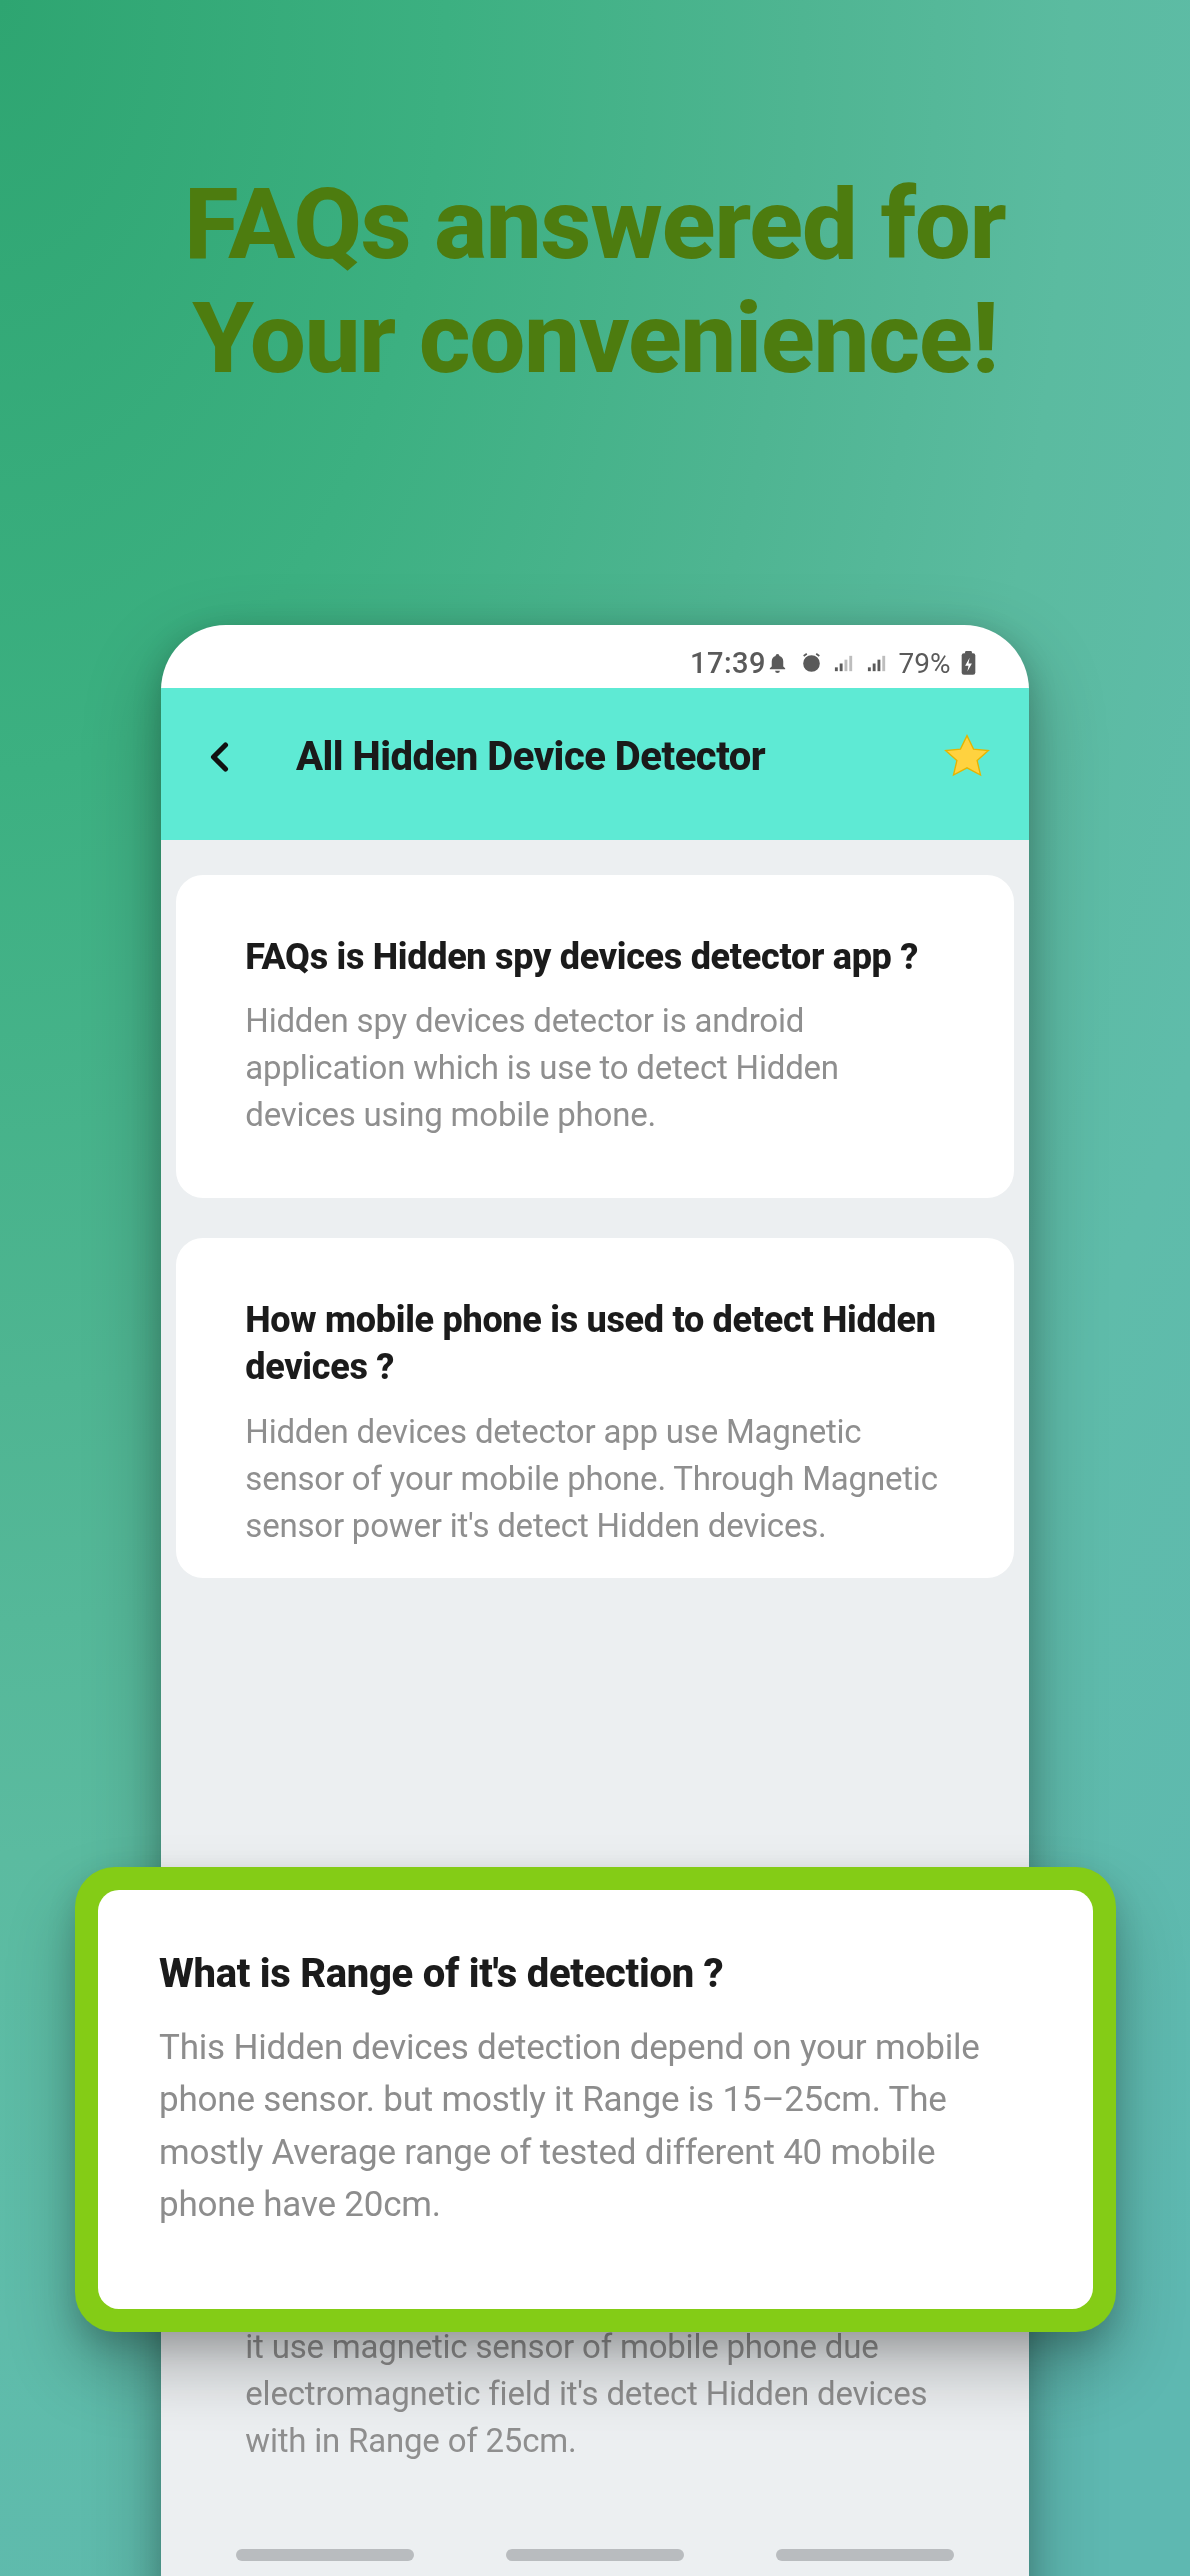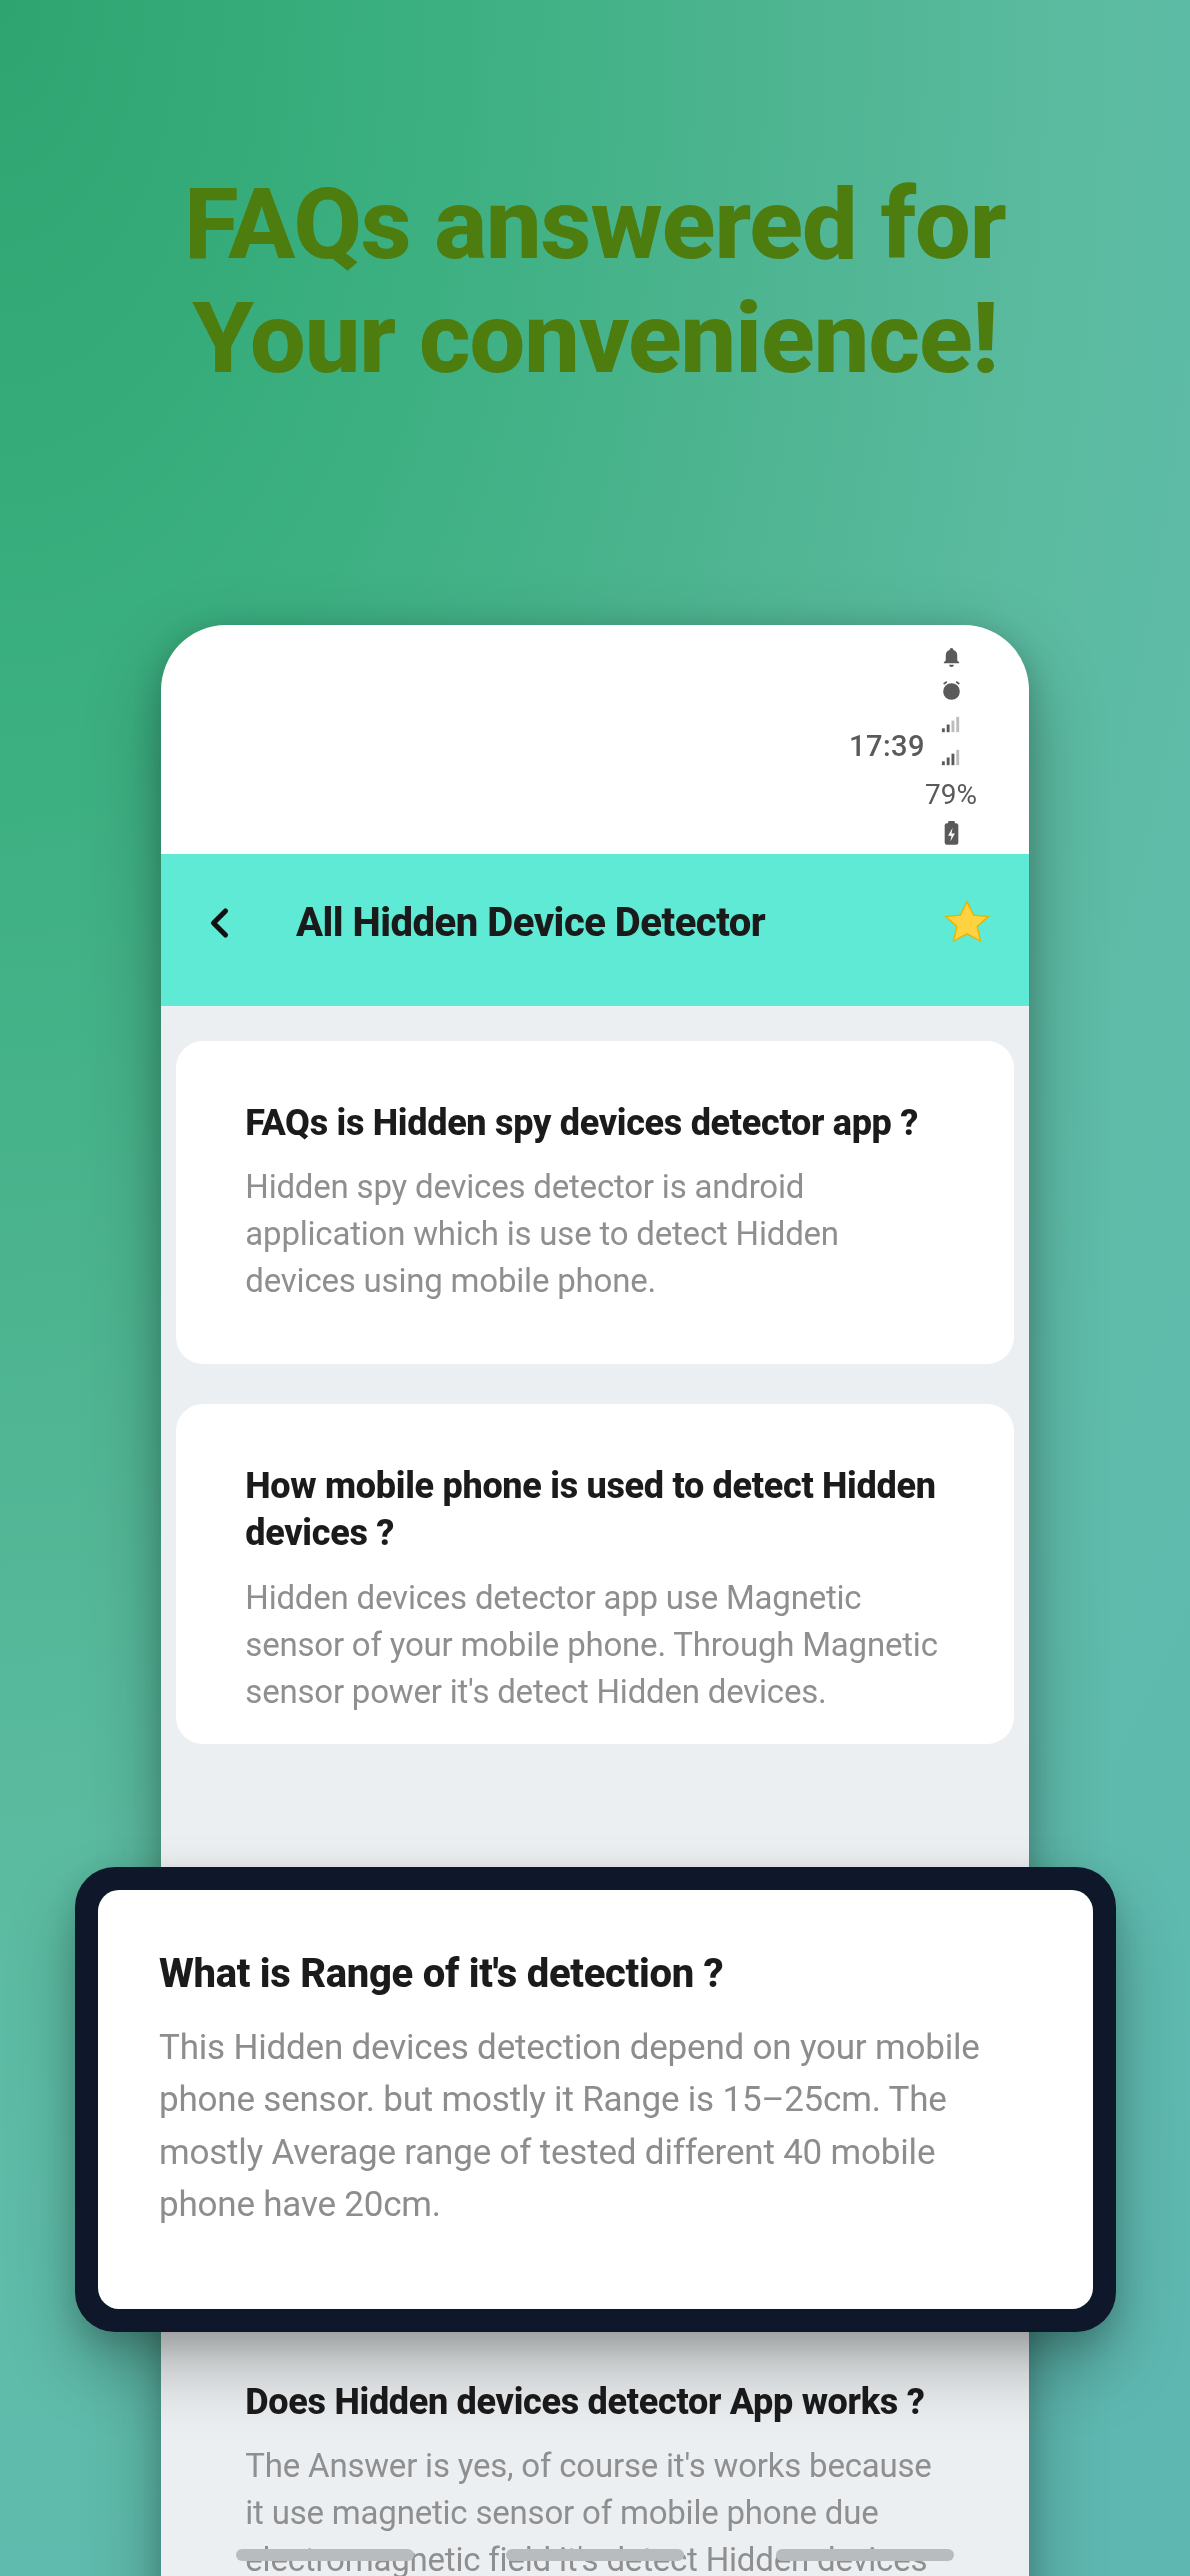--- a/index.html
+++ b/index.html
@@ -41,21 +41,20 @@
     padding: 21px 52px 7.7px 52px;
     color: #5a5a5a;
     font-size: 29px;
   }
   .statusbar .left { font-weight: 500; letter-spacing: 0.5px; }
   .statusbar .right {
     display: flex;
     align-items: center;
     gap: 9.6px;
     font-size: 28px;
-    flex-direction: column;
   }
   .sb-icon { display: inline-flex; align-items: center; justify-content: center; }
 
   
   .appbar {
     display: flex;
     align-items: center;
     padding: 40px 33px 54px 33px;
     background: #5eead4;
   }
@@ -111,21 +110,21 @@
     border-radius: 0;
     padding-top: 38px;
   }
 
   
   .popout {
     position: absolute;
     left: 75px;
     top: 1867px;
     width: 1041px;
-    background: #0f172a; 
+    background: #84cc16; 
     border-radius: 40px;
     padding: 23px;
     box-shadow: 0 38px 67px rgba(0,0,0,0.25), 0 11.5px 29px rgba(0,0,0,0.15);
   }
   .popout-inner {
     background: #ffffff;
     border-radius: 21px;
     padding: 58px 61px 77px 61px;
   }
   .popout .faq-q { font-size: 40px; margin-bottom: 21px; }

